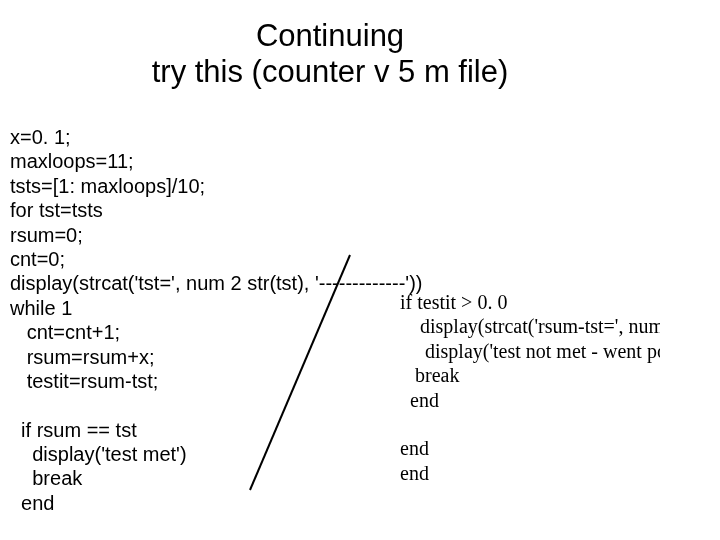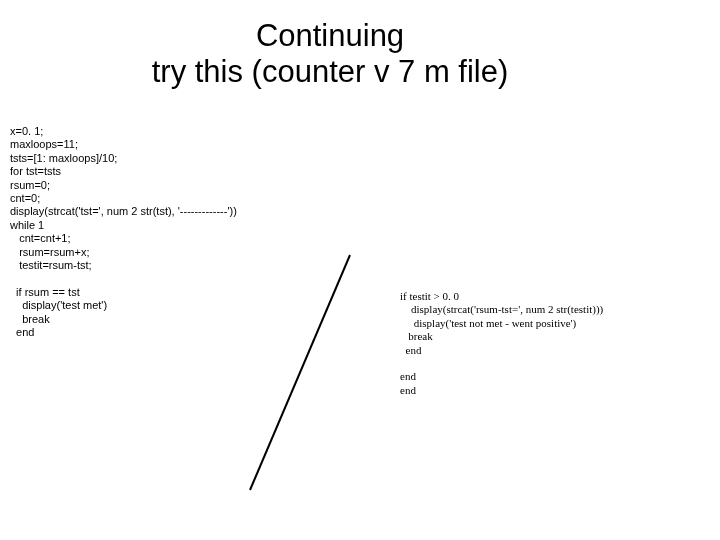--- a/index.html
+++ b/index.html
@@ -22,21 +22,21 @@
     text-align: center;
     padding-top: 18px;
     line-height: 1.15;
   }
   .title-line {
     font-size: 31px;
     font-weight: 400;
   }
   .code-col {
     position: absolute;
-    font-size: 11px;
+    font-size: 20px;
     line-height: 1.22;
     white-space: pre;
     font-family: Arial, Helvetica, sans-serif;
   }
   .col-left  { left: 10px;  top: 125px; }
   .col-right { left: 400px; top: 290px; font-family: Liberation Serif, serif; }
   .svg-layer {
     position: absolute;
     left: 0; top: 0;
     width: 720px; height: 540px;
@@ -47,21 +47,21 @@
     stroke-width: 2;
   }
 </style>
 </head>
 <body>
 
 <div class="slide">
 
   <div class="title-block">
     <div class="title-line">Continuing</div>
-    <div class="title-line">try this (counter v 7 m file)</div>
+    <div class="title-line">try this (counter v 5 m file)</div>
   </div>
 
   <div class="code-col col-left">x=0. 1;
 maxloops=11;
 tsts=[1: maxloops]/10;
 for tst=tsts
 rsum=0;
 cnt=0;
 display(strcat('tst=', num 2 str(tst), '-------------'))
 while 1

